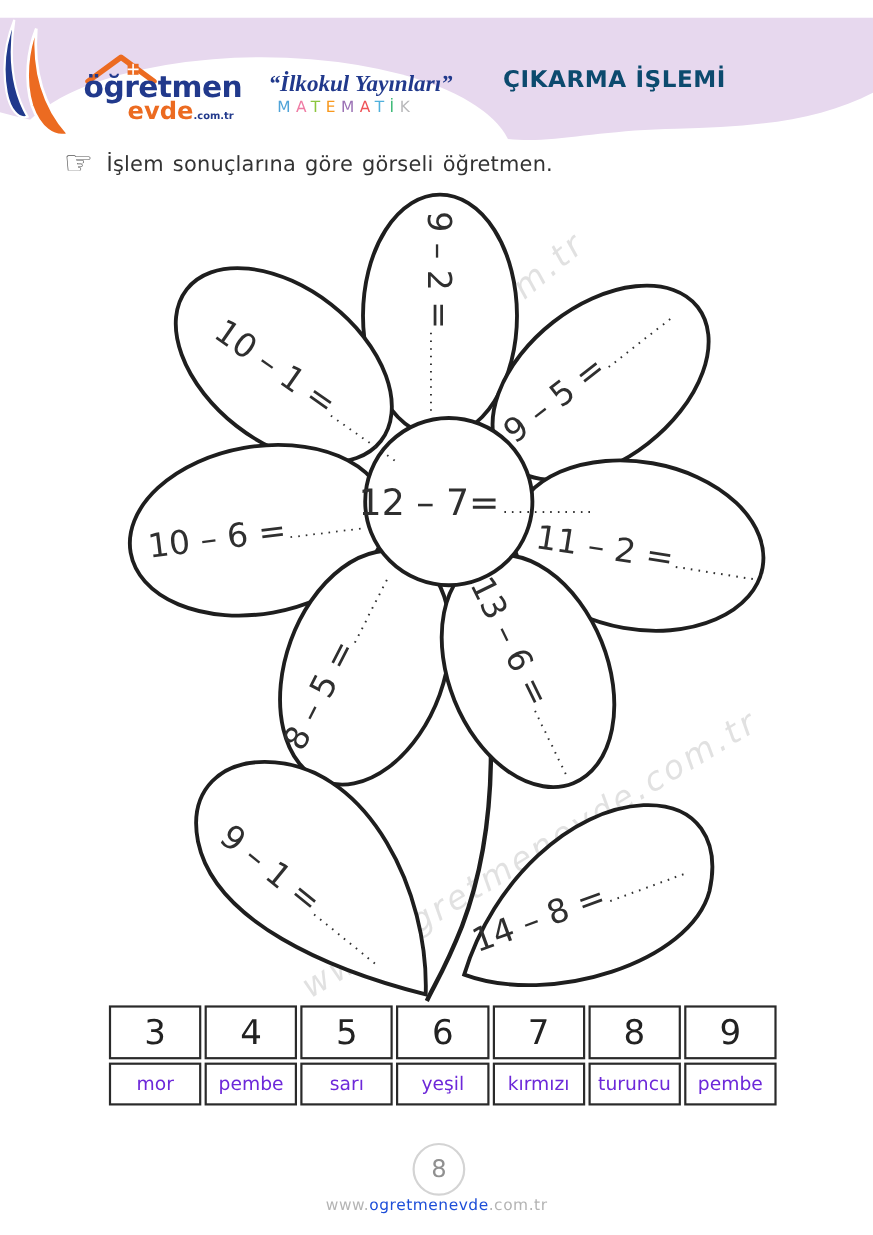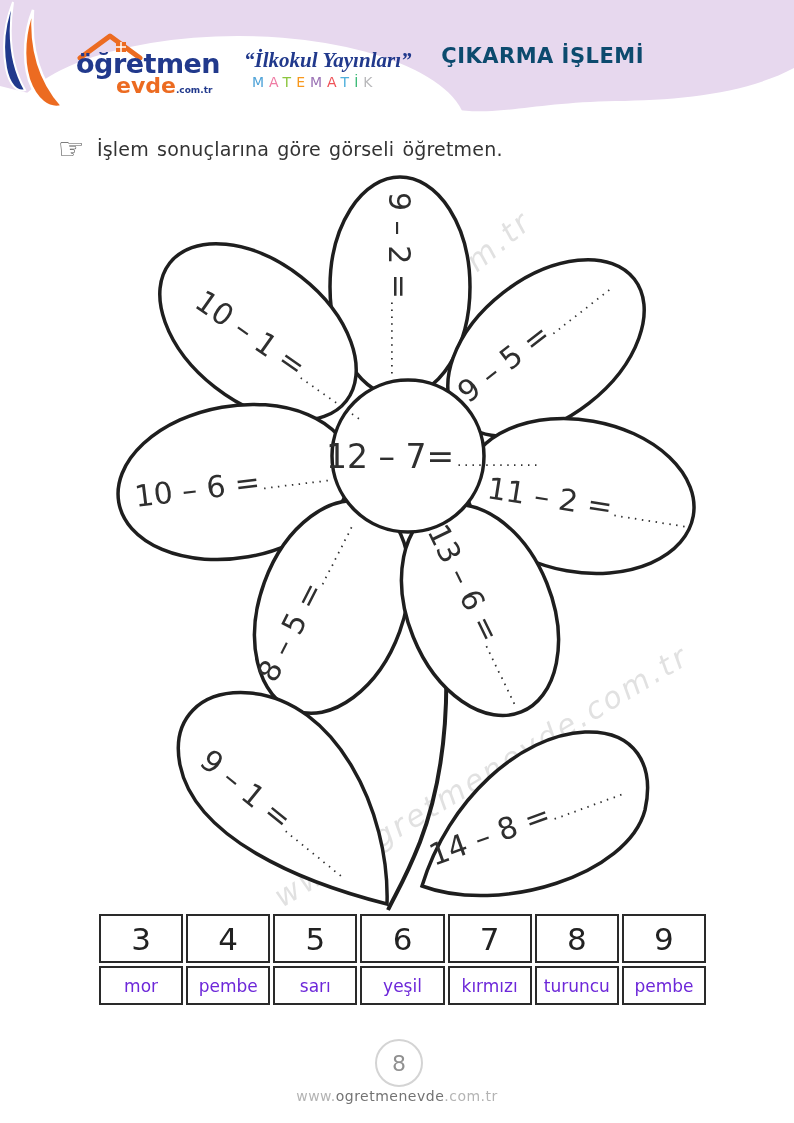--- a/index.html
+++ b/index.html
@@ -1,20 +1,20 @@
 <!DOCTYPE html>
 <html><head>
 <meta charset="utf-8">
 <style>
   html,body{margin:0;padding:0;background:#fff;}
   .page{position:relative;width:794px;height:1123px;background:#fff;overflow:hidden;
         font-family:"DejaVu Sans",sans-serif;}
 
   
-  .header{position:absolute;left:0;top:0;width:682px;height:125px;}
+  .header{position:absolute;left:0;top:16px;width:682px;height:125px;padding-left:16px;}
   .header svg{position:absolute;left:0;top:0;}
   .logo{position:absolute;left:76px;top:32px;width:190px;height:70px;}
   .logo-roof{position:absolute;left:58px;top:2px;}
   .logo-top{position:absolute;left:0;top:16px;font-weight:bold;font-size:27px;
             letter-spacing:-0.5px;color:#21398c;}
   .logo-bottom{position:absolute;left:40px;top:41px;font-weight:bold;font-size:22px;color:#ec6b21;
             text-shadow:-1px -1px 0 #fff,1px -1px 0 #fff,-1px 1px 0 #fff,1px 1px 0 #fff;text-align:center;}
   .logo-domain{font-size:9px;font-weight:bold;color:#21398c;text-shadow:none;}
   .tagline{position:absolute;left:244px;top:48px;font-family:"Liberation Serif",serif;
            font-style:italic;font-weight:bold;font-size:21px;color:#21398c;white-space:nowrap;}
@@ -44,21 +44,21 @@
   .cell{border:2.5px solid #2a2a2a;background:#fff;display:flex;align-items:center;justify-content:center;}
   .cell-num{height:45px;font-size:31px;color:#222;}
   .cell-word{height:35px;font-size:17px;color:#6d28d9;}
 
   
   .page-circle{position:absolute;left:375px;top:1039px;width:44px;height:44px;border:2px solid #d4d4d4;
                border-radius:50%;display:flex;align-items:center;justify-content:center;
                font-size:22px;color:#909090;}
   .footer-url{position:absolute;left:0;top:1088px;width:794px;text-align:center;
               font-size:14px;letter-spacing:0.5px;color:#b4b4b4;}
-  .footer-url .mid{color:#737373;}
+  .footer-url .mid{color:#1d4ed8;}
 </style>
 </head>
 <body>
 
 <div class="page">
 
   <div class="header">
     <svg width="794" height="125" viewBox="0 0 794 125">
       <path fill="#e7d8ee" d="M0,0 H794 V68 C745,94 680,100 615,101 C560,102 525,109 492,111 C462,113 440,106 415,106 C390,106 350,110 300,112 C200,116 80,108 0,86 Z"></path>
       <ellipse cx="238" cy="128" rx="228" ry="92" fill="#ffffff"></ellipse>

